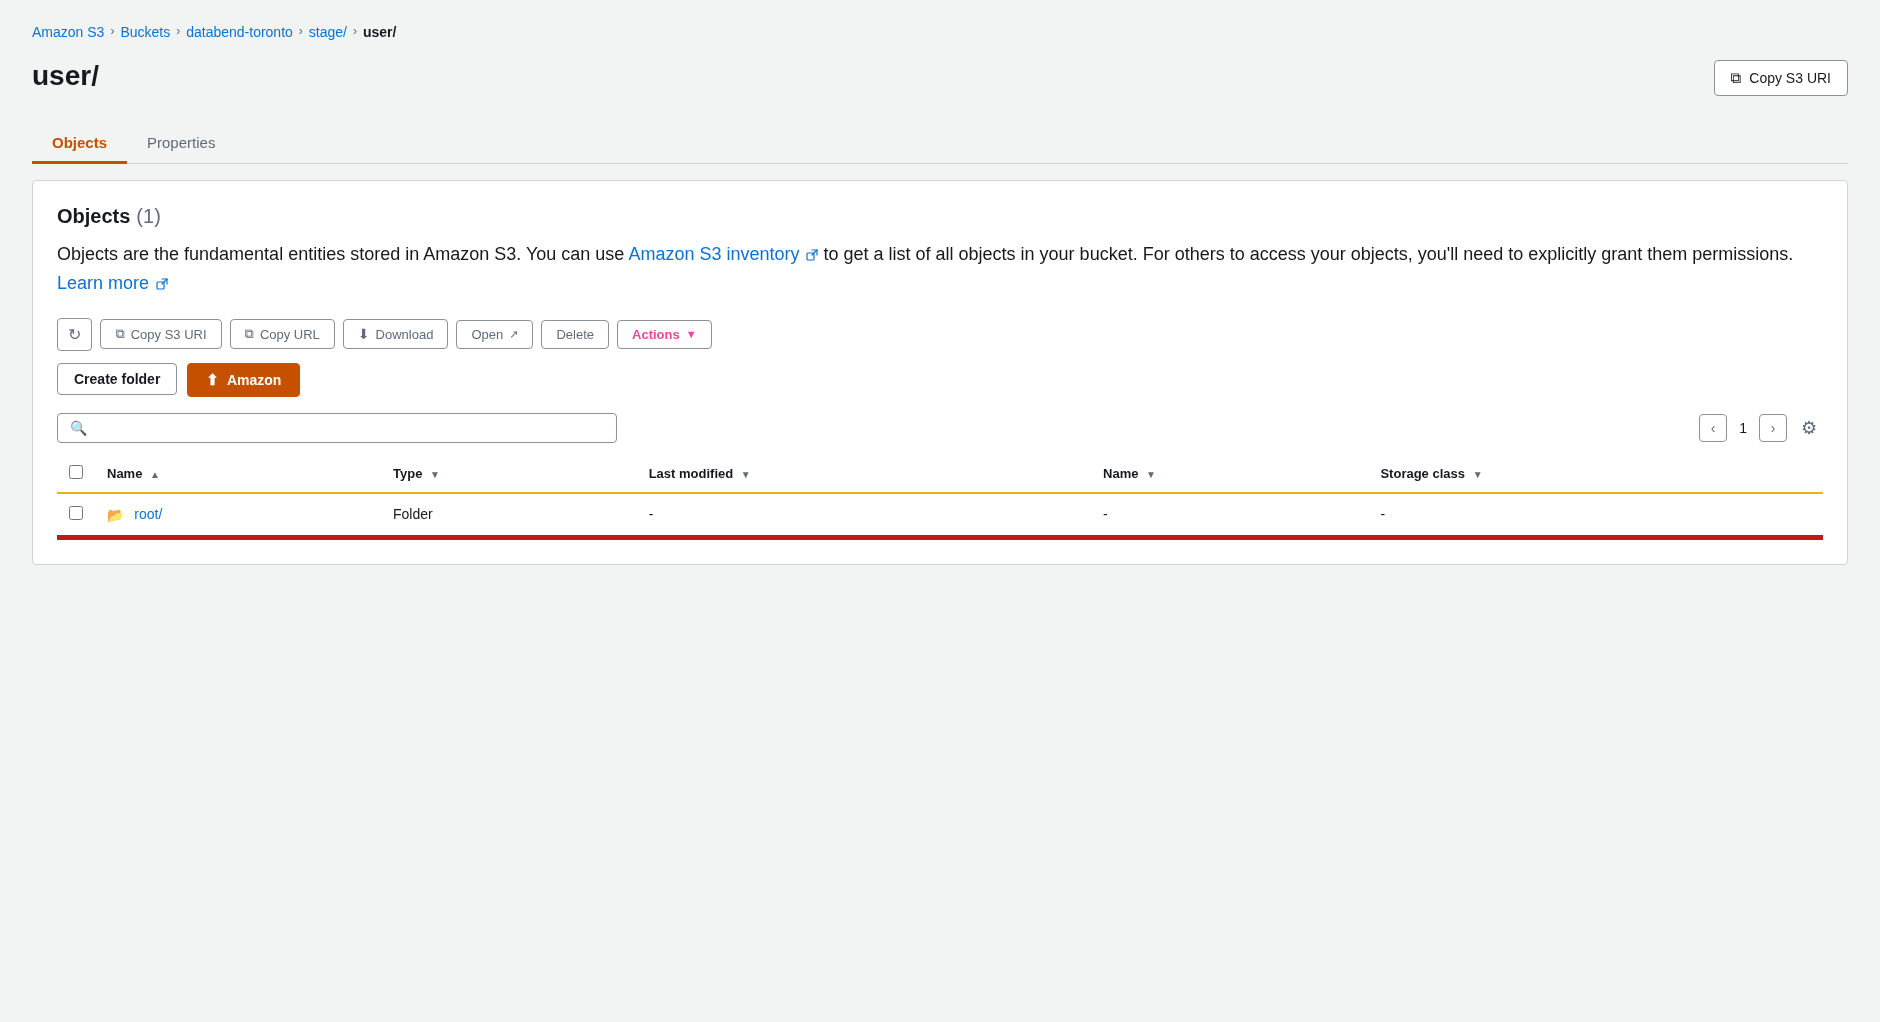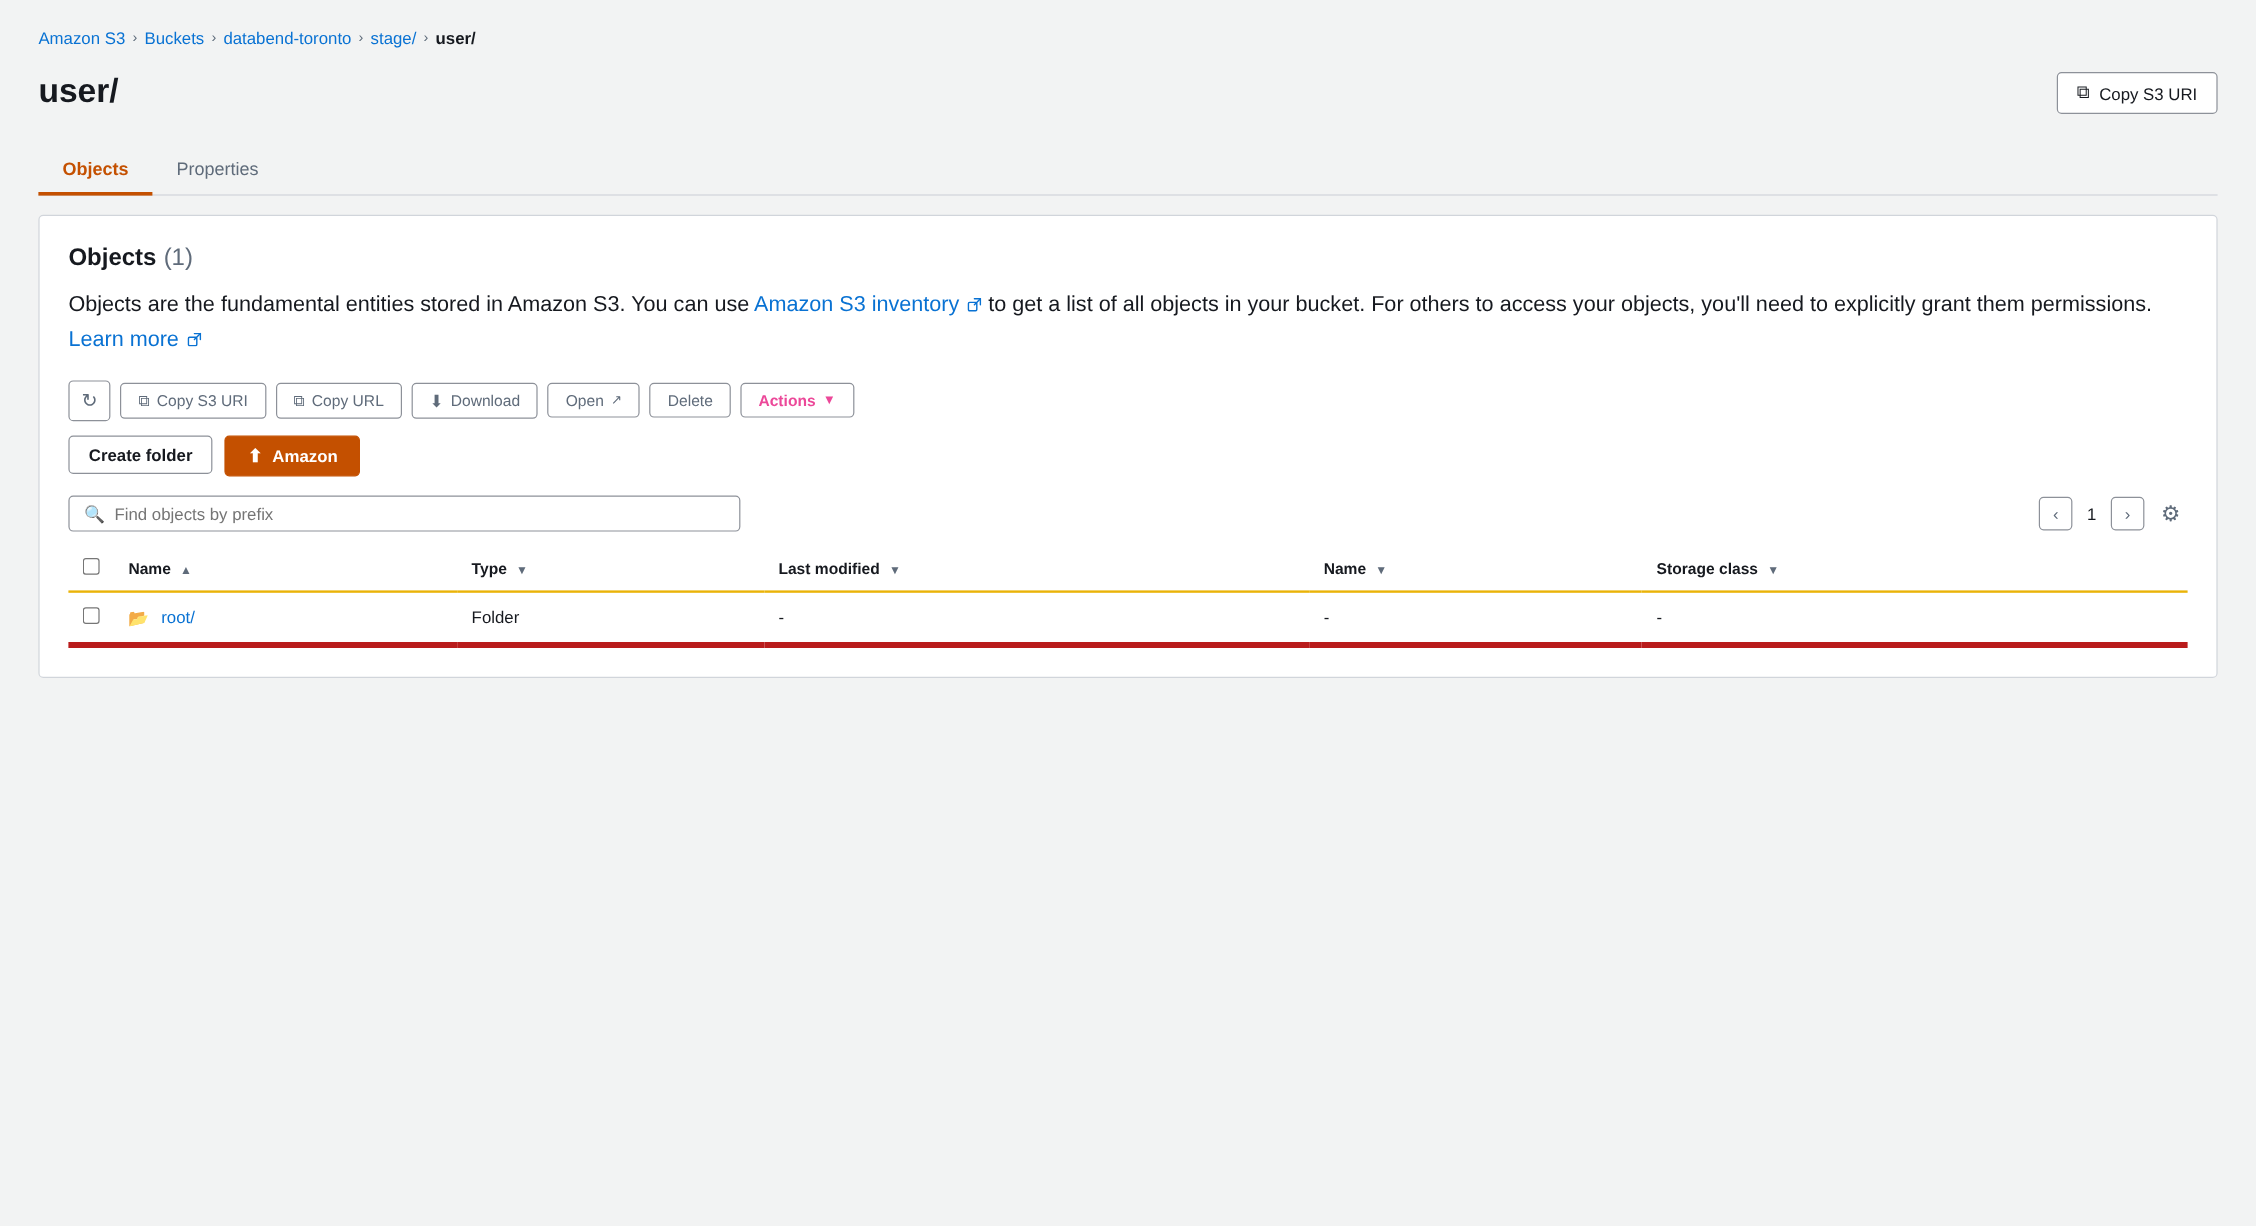--- a/index.html
+++ b/index.html
@@ -392,21 +392,20 @@
       </button>
       <button class="upload-btn">
         <span style="font-size:15px;">⬆</span>
         <span>Amazon</span>
       </button>
     </div>
 
     <div class="search-pagination-row">
       <div class="search-box">
         <span class="search-icon">🔍</span>
-        <input type="text" placeholder="Find objects by prefix" style="">
       </div>
       <div class="pagination-controls">
         <button class="pagination-btn">
           <span>‹</span>
         </button>
         <span class="pagination-page">1</span>
         <button class="pagination-btn">
           <span>›</span>
         </button>
         <button class="settings-btn">

